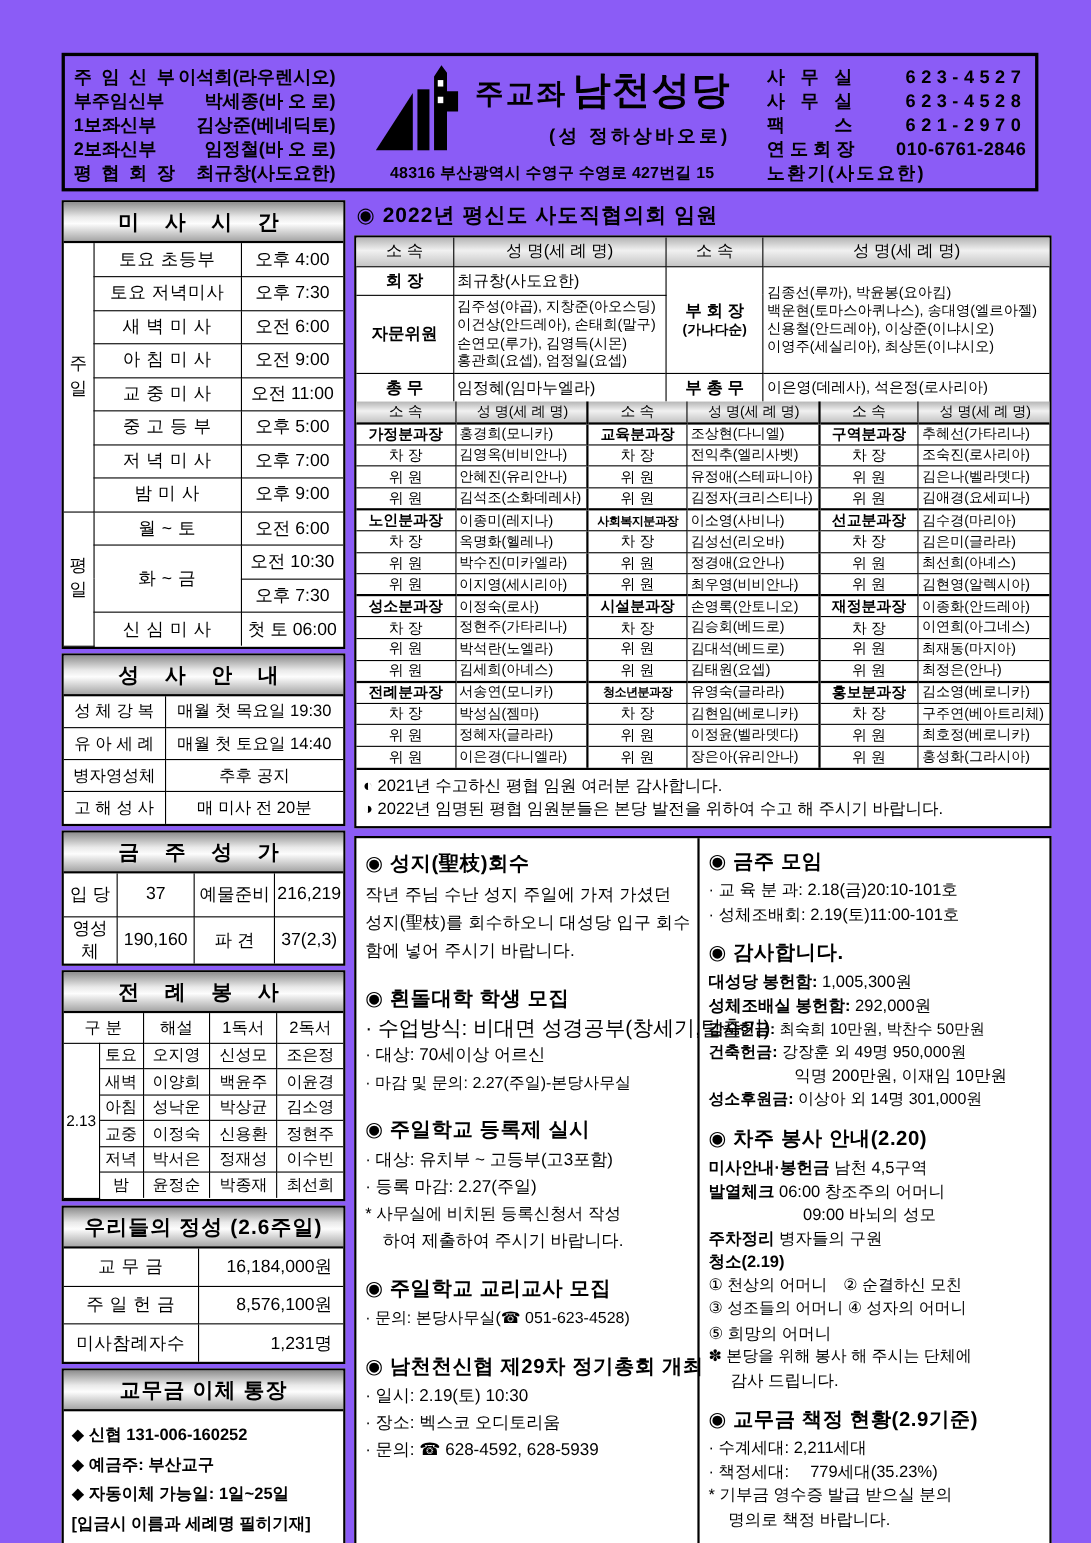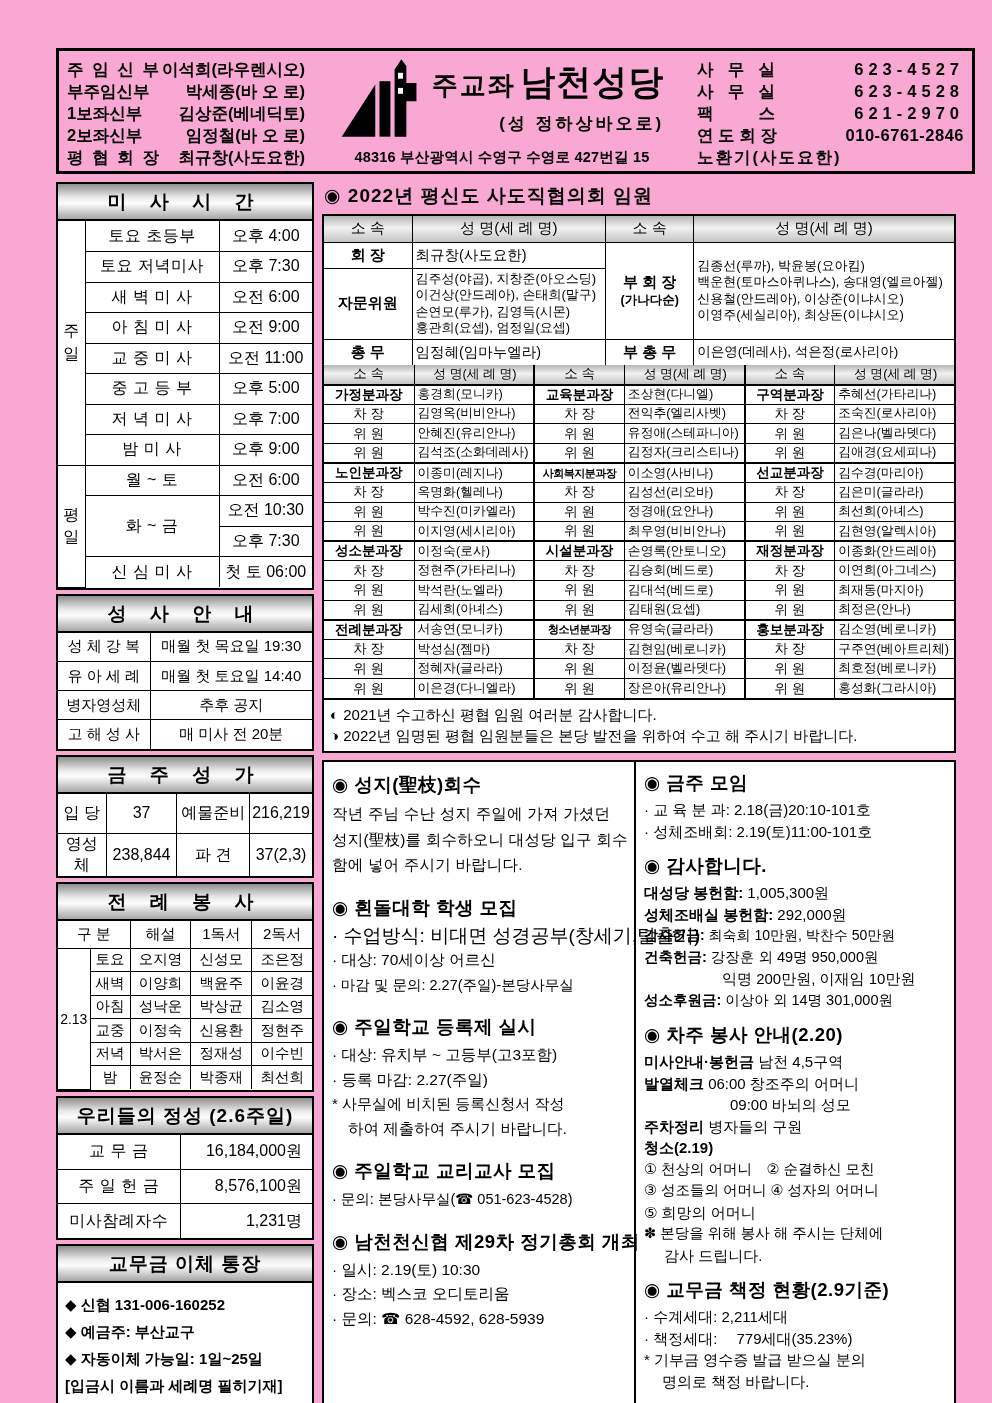--- a/index.html
+++ b/index.html
@@ -1,18 +1,18 @@
 <!DOCTYPE html>
 <html><head>
 <meta charset="utf-8">
 <style>
   *{box-sizing:border-box;margin:0;padding:0}
   html,body{background:#fff}
   body{width:992px;height:1403px;font-family:"Liberation Sans","DejaVu Sans",sans-serif;color:#000}
-  .page{width:992px;height:1403px;padding:48px 17px 0 56px;overflow:hidden;background:#f9a8d4}
+  .page{width:992px;height:1403px;padding:48px 48px 0 56px;overflow:hidden;background:#8b5cf6}
 
   
   .hdr{border:3px solid #000;display:flex;height:126px}
   .hdr-clergy{width:250px;padding:8px 4px 8px 8px;display:flex;flex-direction:column;justify-content:space-between;font-size:16.5px;font-weight:bold}
   .h-row{display:flex;justify-content:space-between;align-items:baseline;white-space:nowrap}
   .h-role{display:inline-block;width:92px;text-align:justify;text-align-last:justify;flex:none}
   .h-name{letter-spacing:0}
   .hdr-center{width:386px;display:flex;flex-direction:column;align-items:center;justify-content:space-between;padding:6px 0 4px;border-left:0}
   .logo-row{display:flex;align-items:flex-start;gap:8px}
   .title-block{text-align:right;padding-top:2px}
@@ -254,21 +254,21 @@
         <table class="hym" id="hym-table">
             <tbody>
               <tr>
                 <td class="hl1">입 당</td>
                 <td class="hv1">37</td>
                 <td class="hl2">예물준비</td>
                 <td class="hv2">216,219</td>
               </tr>
               <tr>
                 <td class="hl1">영성체</td>
-                <td class="hv1">238,844</td>
+                <td class="hv1">190,160</td>
                 <td class="hl2">파 견</td>
                 <td class="hv2">37(2,3)</td>
               </tr>
             </tbody>
           </table>
       </section>
 
       <section class="lbox">
         <div class="secbar">전 례 봉 사</div>
         <table class="lit" id="lit-table">

